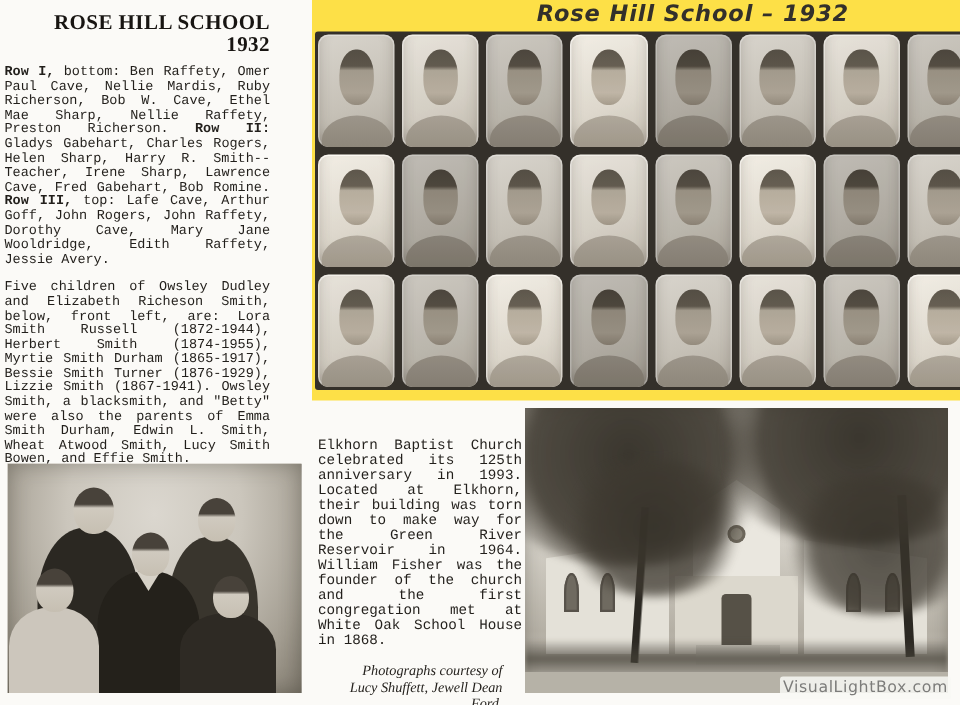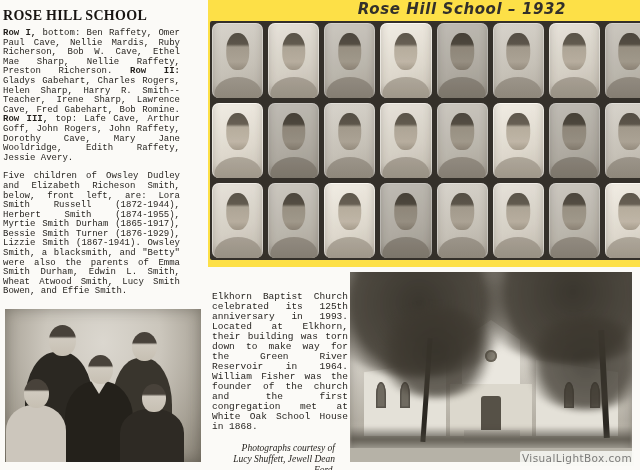--- a/index.html
+++ b/index.html
@@ -9,21 +9,21 @@
     background: #fbfaf7;
     position: relative;
     overflow: hidden;
     color: #1e1c19;
   }
   .page { position: absolute; inset: 0; }
 
   
   .col-left { position: absolute; left: 3px; top: 8px; width: 177px; }
   .article-title {
-    font-weight: bold; text-align: left; font-size: 14px; line-height: 15px;
+    font-weight: bold; text-align: right; font-size: 14px; line-height: 15px;
     letter-spacing: 0.3px; color: #181512;
   }
   .caption {
     margin-top: 6px; font-size: 9px; line-height: 9.6px;
     text-align: justify; color: #221f1b; font-family: Liberation Mono, monospace;
   }
   .smith-title { margin-top: 40px; font-size: 13.5px; }
   .smith-body { margin-top: 9px; }
 
   
@@ -133,20 +133,21 @@
   }
 </style>
 </head>
 <body>
 
 <div class="page">
 
   <div class="col-left">
     <div class="article-title">
       <div>ROSE HILL SCHOOL</div>
+      <div>1932</div>
     </div>
     <p class="caption"><b>Row I,</b><span> bottom: Ben Raffety, Omer Paul Cave, Nellie Mardis, Ruby Richerson, Bob W. Cave, Ethel Mae Sharp, Nellie Raffety, Preston Richerson. </span><b>Row II:</b><span> Gladys Gabehart, Charles Rogers, Helen Sharp, Harry R. Smith--Teacher, Irene Sharp, Lawrence Cave, Fred Gabehart, Bob Romine. </span><b>Row III,</b><span> top: Lafe Cave, Arthur Goff, John Rogers, John Raffety, Dorothy Cave, Mary Jane Wooldridge, Edith Raffety, Jessie Avery.</span></p>
 
     <p class="caption smith-body">Five children of Owsley Dudley and Elizabeth Richeson Smith, below, front left, are: Lora Smith Russell (1872-1944), Herbert Smith (1874-1955), Myrtie Smith Durham (1865-1917), Bessie Smith Turner (1876-1929), Lizzie Smith (1867-1941). Owsley Smith, a blacksmith, and "Betty" were also the parents of Emma Smith Durham, Edwin L. Smith, Wheat Atwood Smith, Lucy Smith Bowen, and Effie Smith.</p>
   </div>
 
   <div class="school-photo">
     <div class="school-title">Rose Hill School – 1932</div>
     <div class="school-grid">
         <div class="portrait v0"></div>

